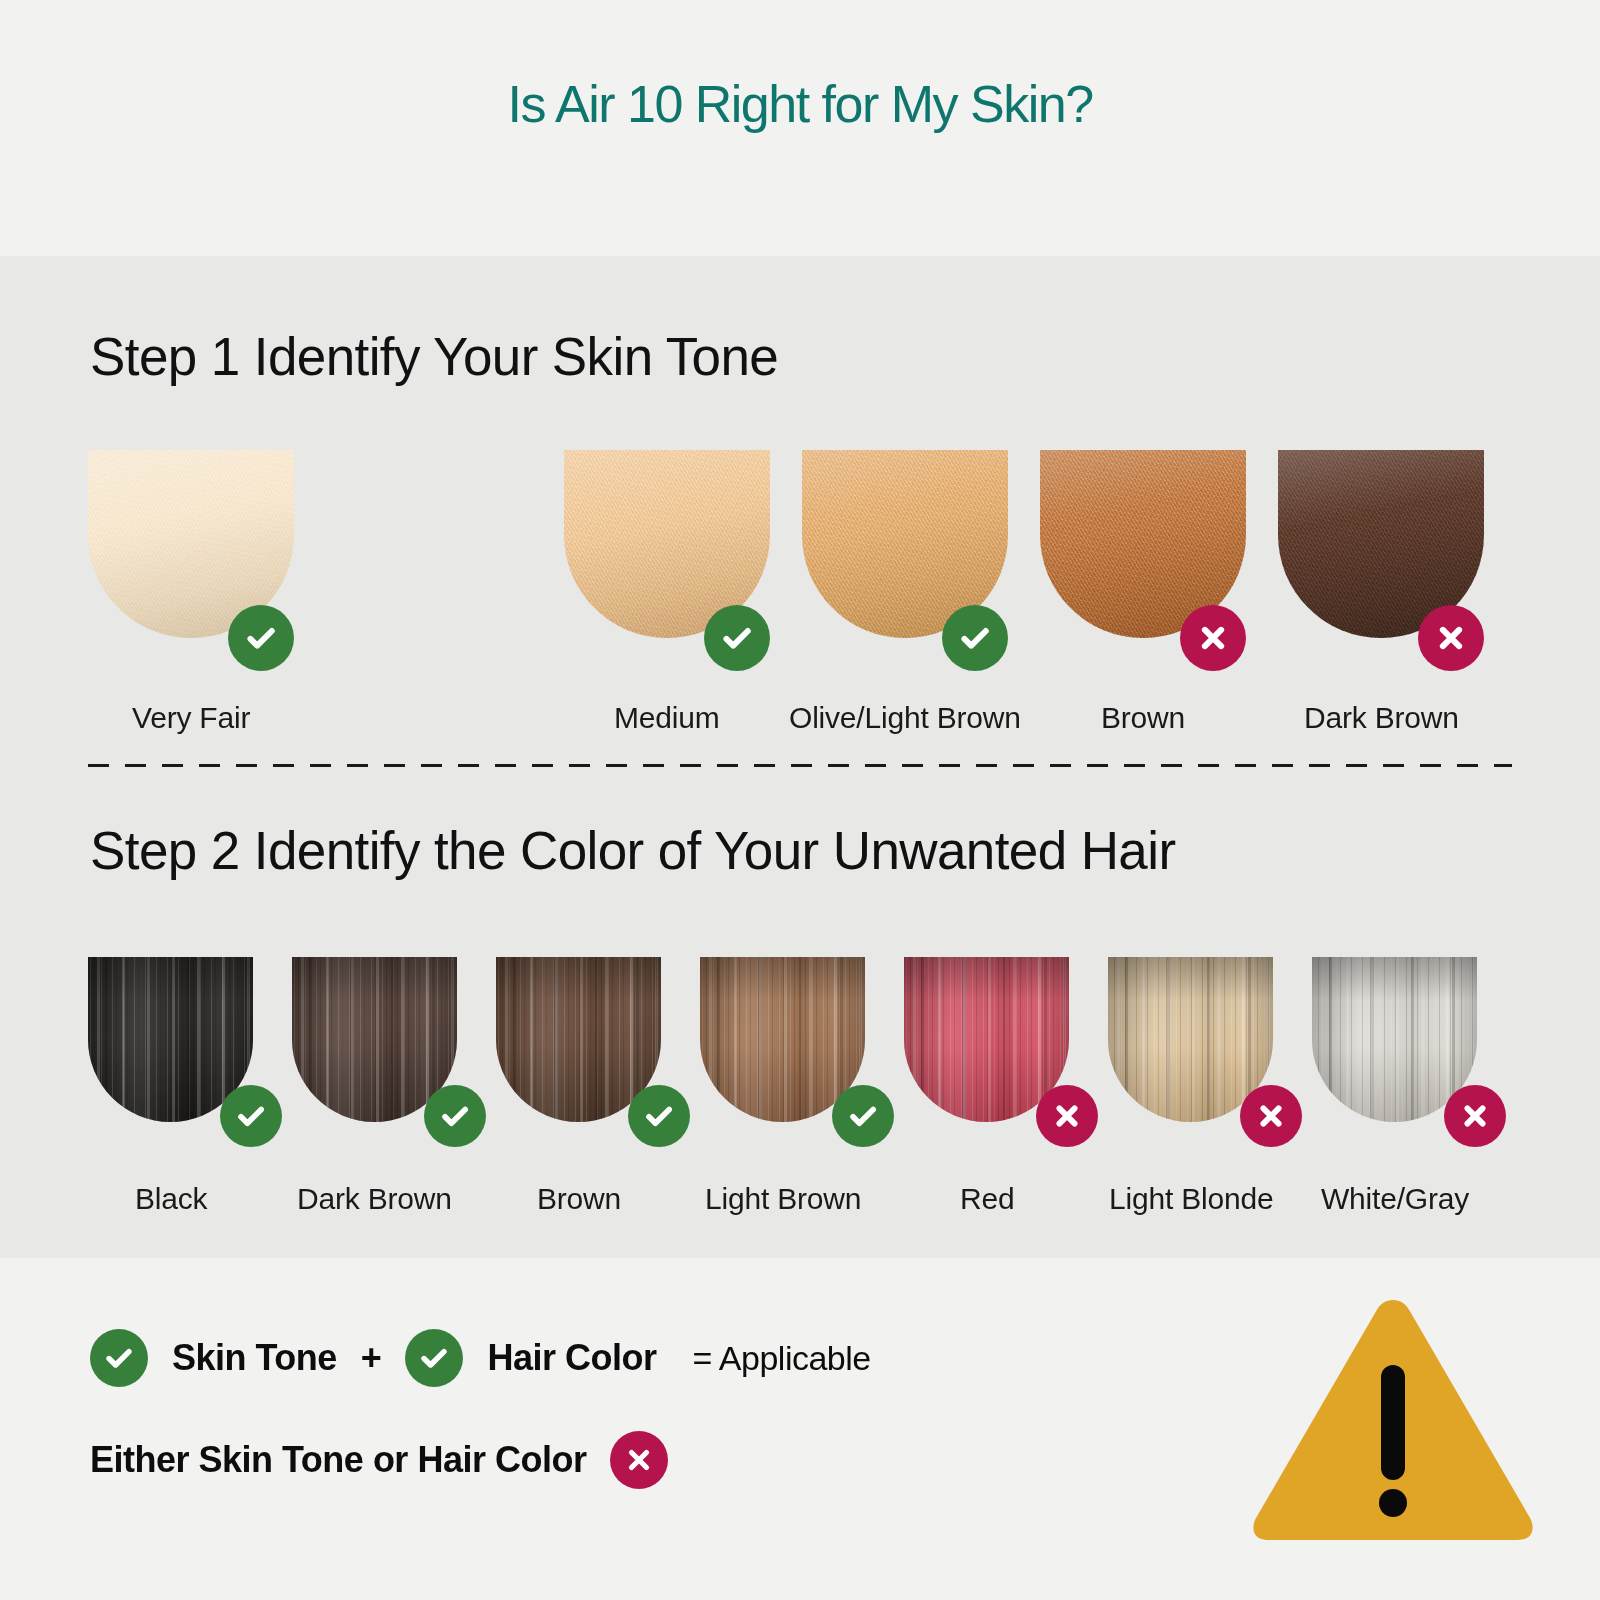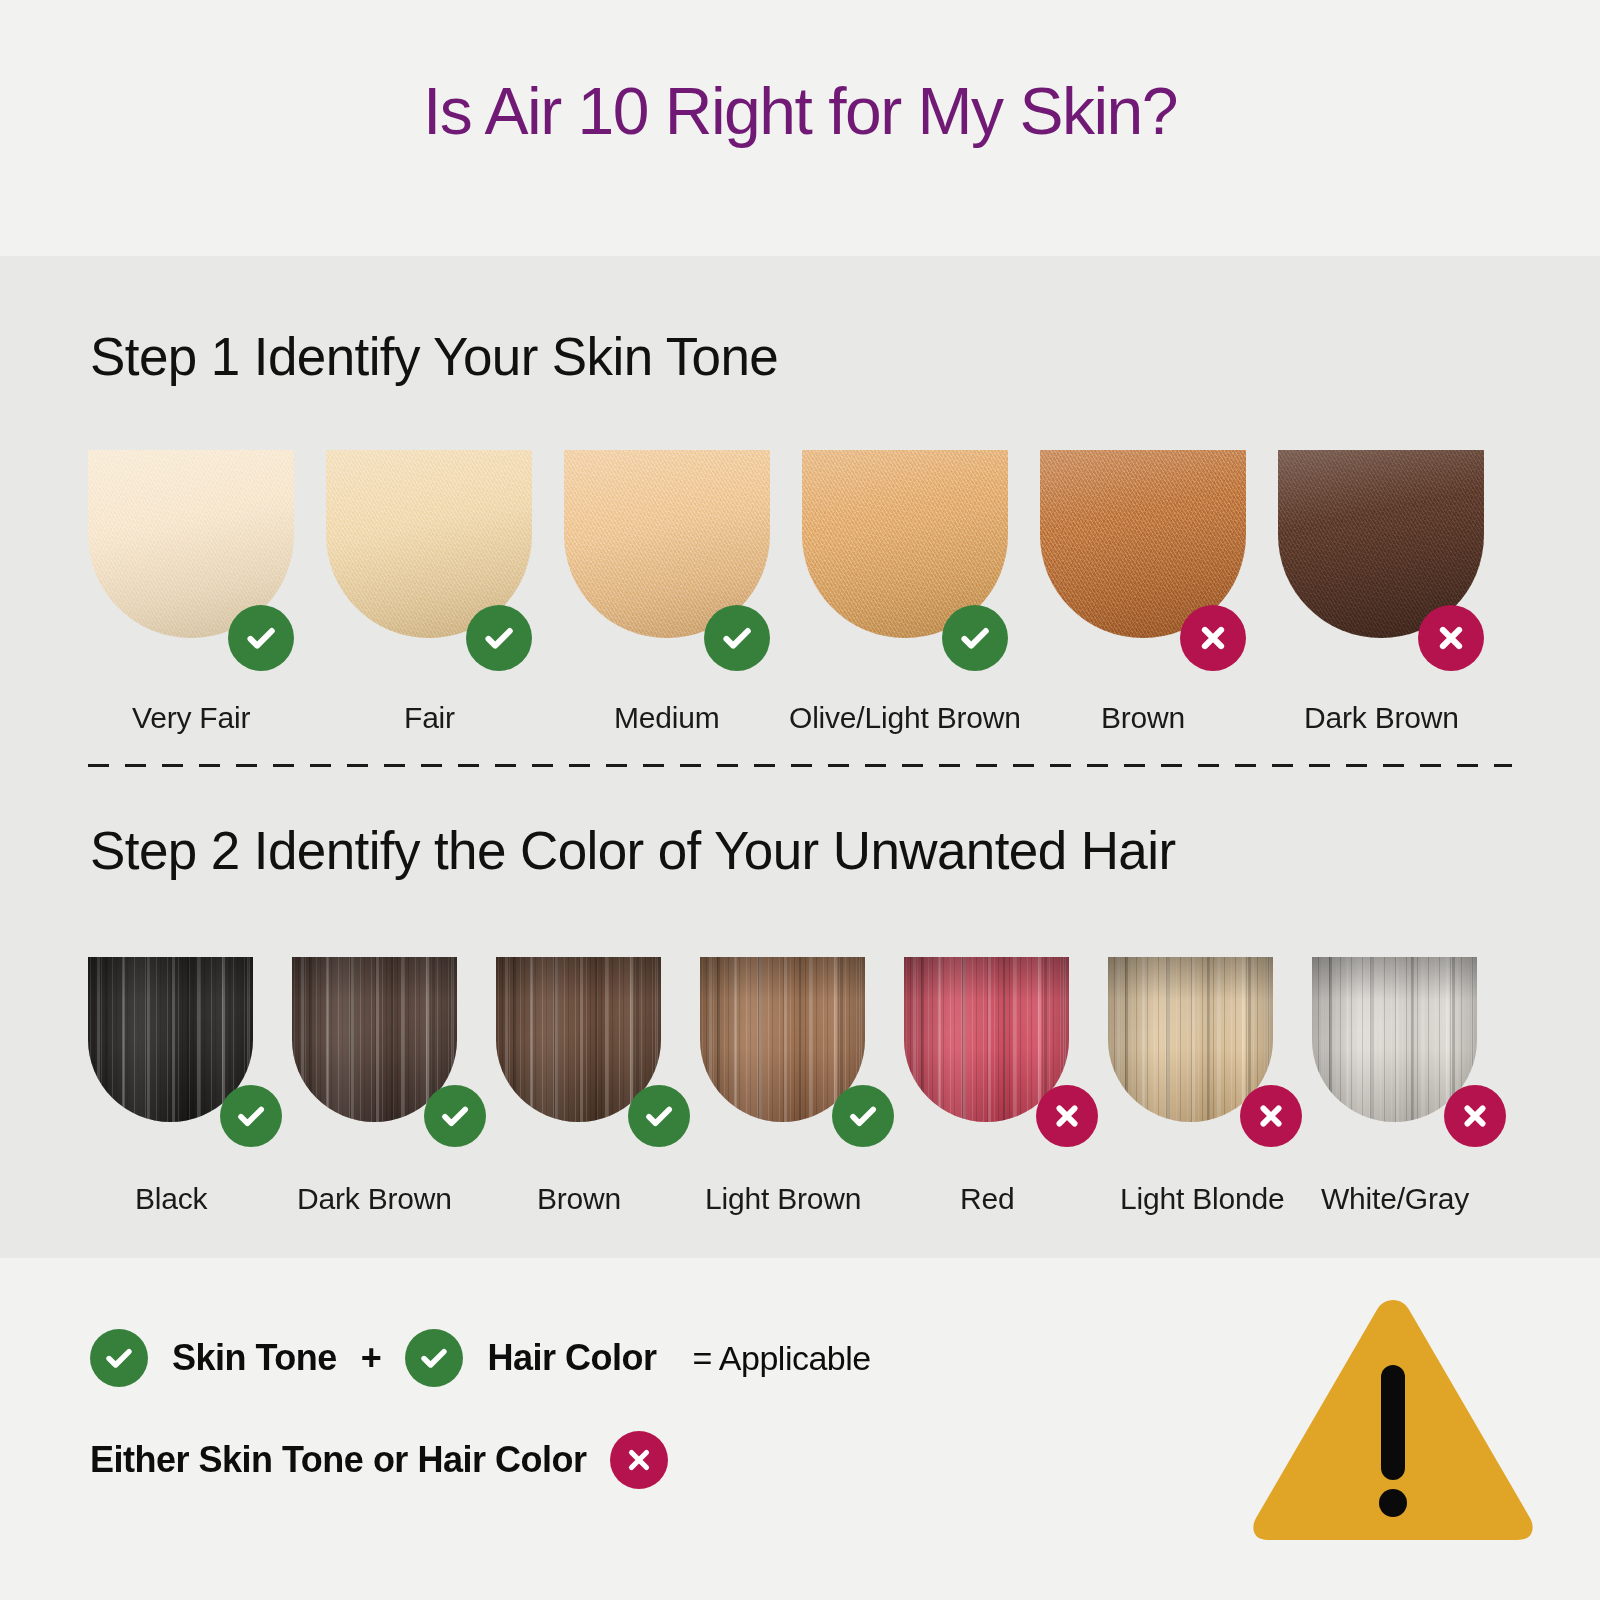--- a/index.html
+++ b/index.html
@@ -14,23 +14,23 @@
 
   
   .band-top{position:absolute;left:0;top:0;width:1600px;height:256px;background:#f2f2f1;}
   .band-mid{position:absolute;left:0;top:256px;width:1600px;height:1002px;background:#e8e8e7;}
   .band-bot{position:absolute;left:0;top:1258px;width:1600px;height:342px;background:#f2f2f1;}
 
   
   .title{
     position:absolute;left:0;top:78px;width:1600px;
     text-align:center;
-    font-size:66px;line-height:1;
+    font-size:52px;line-height:1;
     letter-spacing:-1.5px;
-    color:#701a75;
+    color:#0f766e;
     font-weight:400;
   }
 
   
   .step-heading{
     position:absolute;left:90px;
     font-size:53px;line-height:1;
     letter-spacing:-0.6px;
     color:#111;
     font-weight:400;
@@ -180,33 +180,20 @@
           <div class="skin-tex"></div>
           <div class="skin-shade"></div>
         </div>
         <div class="badge ok badge-skin">
           <svg width="36" height="36" viewBox="0 0 34 34" aria-hidden="true">
             <path d="M7 17.8 L13.4 24.2 L27.2 10.4" fill="none" stroke="#ffffff" stroke-width="5.6" stroke-linecap="round" stroke-linejoin="round"></path>
           </svg>
         </div>
         <div class="sw-label skin-label" style="left: 44px;">Very Fair</div>
       </div>
-      <div class="swatch-cell" style="left: 326px; width: 206px;">
-        <div class="skin-sw">
-          <div class="sw-base" style="background: linear-gradient(168deg, rgb(241, 217, 174) 0%, rgb(241, 217, 174) 42%, rgb(230, 198, 143) 100%);"></div>
-          <div class="skin-tex"></div>
-          <div class="skin-shade"></div>
-        </div>
-        <div class="badge ok badge-skin">
-          <svg width="36" height="36" viewBox="0 0 34 34" aria-hidden="true">
-            <path d="M7 17.8 L13.4 24.2 L27.2 10.4" fill="none" stroke="#ffffff" stroke-width="5.6" stroke-linecap="round" stroke-linejoin="round"></path>
-          </svg>
-        </div>
-        <div class="sw-label skin-label" style="left: 78px;">Fair</div>
-      </div>
       <div class="swatch-cell" style="left: 564px; width: 206px;">
         <div class="skin-sw">
           <div class="sw-base" style="background: linear-gradient(168deg, rgb(239, 198, 147) 0%, rgb(239, 198, 147) 42%, rgb(228, 178, 119) 100%);"></div>
           <div class="skin-tex"></div>
           <div class="skin-shade"></div>
         </div>
         <div class="badge ok badge-skin">
           <svg width="36" height="36" viewBox="0 0 34 34" aria-hidden="true">
             <path d="M7 17.8 L13.4 24.2 L27.2 10.4" fill="none" stroke="#ffffff" stroke-width="5.6" stroke-linecap="round" stroke-linejoin="round"></path>
           </svg>
@@ -327,21 +314,21 @@
         <div class="hair-sw">
           <div class="sw-base" style="background: linear-gradient(168deg, rgb(227, 203, 166) 0%, rgb(227, 203, 166) 42%, rgb(210, 177, 129) 100%);"></div>
           <div class="hair-tex"></div>
           <div class="hair-shade"></div>
         </div>
         <div class="badge no badge-hair">
           <svg width="34" height="34" viewBox="0 0 32 32" aria-hidden="true">
             <path d="M8.8 8.8 L23.2 23.2 M23.2 8.8 L8.8 23.2" fill="none" stroke="#ffffff" stroke-width="5.4" stroke-linecap="round"></path>
           </svg>
         </div>
-        <div class="sw-label hair-label" style="left: 12px;">Light Blonde</div>
+        <div class="sw-label hair-label" style="left: 1px;">Light Blonde</div>
       </div>
       <div class="swatch-cell" style="left: 1312px; width: 165px;">
         <div class="hair-sw">
           <div class="sw-base" style="background: linear-gradient(168deg, rgb(227, 224, 218) 0%, rgb(227, 224, 218) 42%, rgb(201, 196, 188) 100%);"></div>
           <div class="hair-tex"></div>
           <div class="hair-shade"></div>
         </div>
         <div class="badge no badge-hair">
           <svg width="34" height="34" viewBox="0 0 32 32" aria-hidden="true">
             <path d="M8.8 8.8 L23.2 23.2 M23.2 8.8 L8.8 23.2" fill="none" stroke="#ffffff" stroke-width="5.4" stroke-linecap="round"></path>

